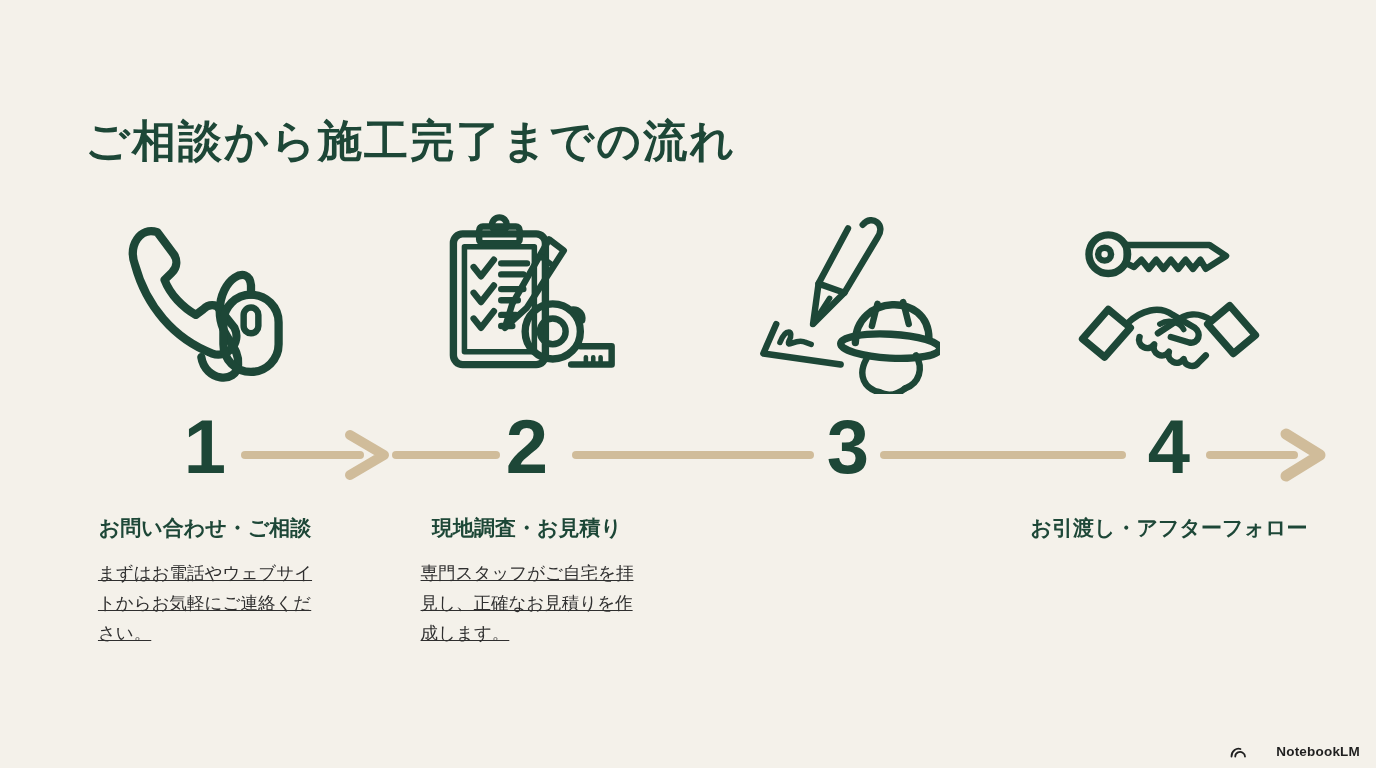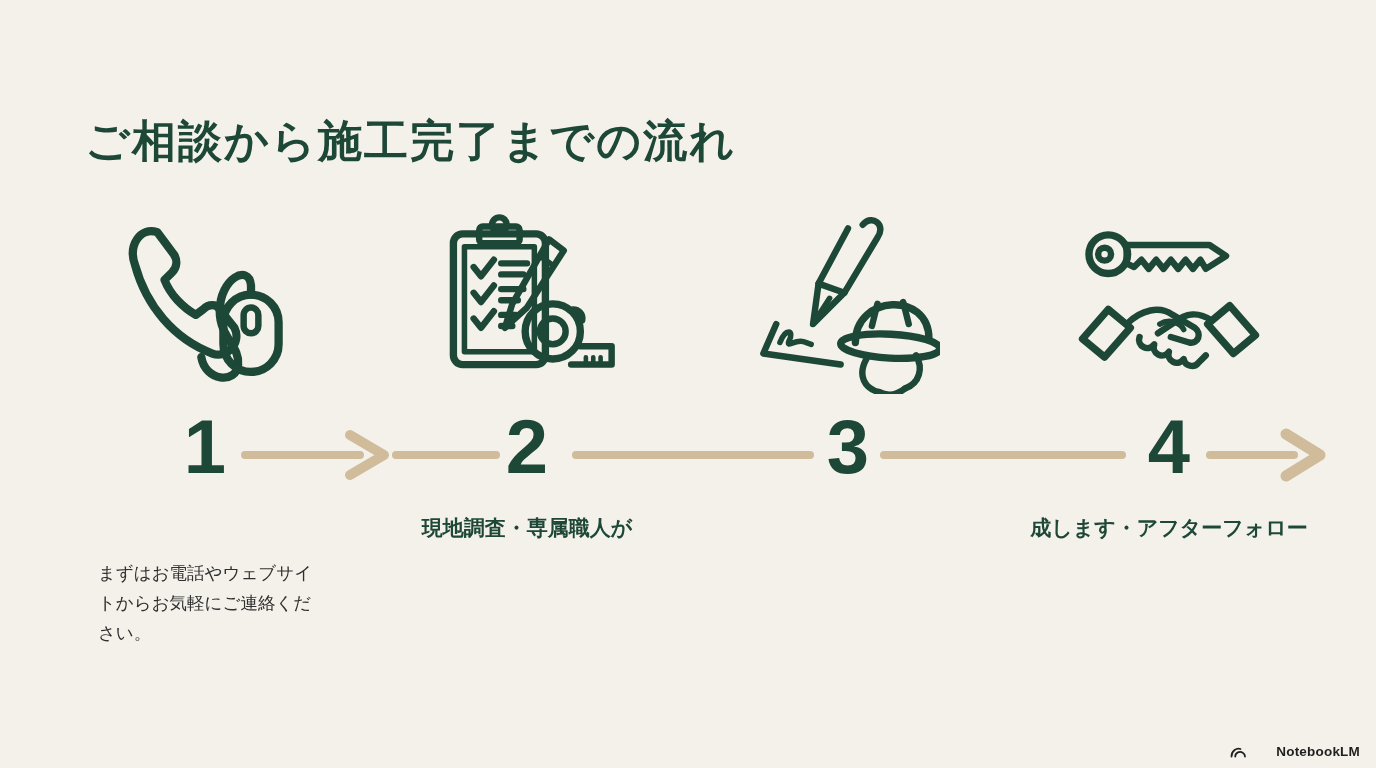--- a/index.html
+++ b/index.html
@@ -27,21 +27,21 @@
     position:absolute;top:404px;width:100%;text-align:center;
     font-size:76px;line-height:86px;font-weight:800;color:#1d4737;
   }
   .step-title{
     position:absolute;top:514px;width:100%;text-align:center;
     font-size:21px;font-weight:800;color:#1d4737;white-space:nowrap;
   }
   .step-desc-wrap{position:absolute;top:558px;width:100%;text-align:center;}
   .step-desc{
     display:inline-block;text-align:left;white-space:pre-line;
-    font-size:17.5px;line-height:30px;color:#2f2f2f;
+    font-size:17.5px;line-height:30px;color:#2f2f2f;text-decoration:underline;
   }
   .arrow-layer{position:absolute;left:0;top:408px;width:1376px;height:86px;}
   .footer{
     position:absolute;right:16px;bottom:9px;
     display:flex;align-items:center;gap:5px;
   }
   .footer-logo-text{font-size:13.5px;font-weight:700;color:#1f1f1f;letter-spacing:.2px;margin-left:23px;}
 </style>
 </head>
 <body>
@@ -63,20 +63,21 @@
   <div class="col col-1">
     <div class="icon-box">
       <svg viewBox="0 0 100 100" fill="none" stroke="#1d4737" stroke-width="4.5" stroke-linecap="round" stroke-linejoin="round">
         <path d="M12 30 C8 19 15 9 24 12 L33 24 C35 27 35 31 32 34 L28 38 C31 46 38 53 45 57 L49 54 C52 51 56 51 58 54 L66 64 C70 72 62 81 54 78 C33 70 18 52 12 30 Z"></path>
         <path d="M48 80 C50 93 67 95 68 84 C69 74 58 69 58 55 C58 37 74 29 75 41 L75 46"></path>
         <rect x="60" y="46" width="30" height="42" rx="15"></rect>
         <rect x="71" y="53" width="8" height="14" rx="4" stroke-width="3.5"></rect>
       </svg>
     </div>
     <div class="step-number">1</div>
+    <div class="step-title">お問い合わせ・ご相談</div>
     <div class="step-desc-wrap"><div class="step-desc">まずはお電話やウェブサイ
 トからお気軽にご連絡くだ
 さい。</div></div>
   </div>
 
   <div class="col col-2">
     <div class="icon-box">
       <svg viewBox="0 0 100 100" fill="none" stroke="#1d4737" stroke-width="4" stroke-linecap="round" stroke-linejoin="round">
         <rect x="10" y="13" width="50" height="71" rx="5"></rect>
         <rect x="16" y="20" width="38" height="57" stroke-width="3"></rect>
@@ -91,21 +92,24 @@
         <path d="M62 16 L70 22 L50 53 L38 64 L42 51 Z" stroke-width="3.5"></path>
         <path d="M57 25 L64 30" stroke-width="3"></path>
         <circle cx="64" cy="66" r="15"></circle>
         <circle cx="64" cy="66" r="7" stroke-width="3.5"></circle>
         <path d="M75 54 a5 5 0 0 1 5 6" stroke-width="3.5"></path>
         <path d="M79 74 H96 V84 H74" stroke-width="3.5"></path>
         <path d="M82 80 V84 M86 80 V84 M90 80 V84" stroke-width="2.5"></path>
       </svg>
     </div>
     <div class="step-number">2</div>
-    <div class="step-title">現地調査・専属職人が</div>
+    <div class="step-title">現地調査・お見積り</div>
+    <div class="step-desc-wrap"><div class="step-desc">専門スタッフがご自宅を拝
+見し、正確なお見積りを作
+成します。</div></div>
   </div>
 
   <div class="col col-3">
     <div class="icon-box">
       <svg viewBox="0 0 100 100" fill="none" stroke="#1d4737" stroke-width="4" stroke-linecap="round" stroke-linejoin="round">
         <path d="M11 62 L4 78 L46 84" stroke-width="3.5"></path>
         <path d="M13 72 C16 64 21 65 18 71 C16 76 22 69 27 72 L30 73" stroke-width="3"></path>
         <path d="M58 8 C63 2 71 8 66 15 L48 45" stroke-width="3.5"></path>
         <path d="M50 10 L34 40" stroke-width="3.5"></path>
         <path d="M48 45 L34 40 L31 62 Z" stroke-width="3.5"></path>
@@ -129,21 +133,21 @@
         <path d="M27 19 L72 19 L81 25 L70 32 L67 27 L63 32 L59 27 L55 32 L51 27 L47 32 L43 27 L39 32 L35 27 L31 31 L27 29 Z" stroke-width="3.5"></path>
         <path d="M3 70 L17 54 L29 64 L15 80 Z"></path>
         <path d="M97 68 L83 52 L71 62 L85 78 Z"></path>
         <path d="M27 62 C35 54 45 52 52 57 L64 64 C68 67 66 73 61 72 L51 69" stroke-width="3.5"></path>
         <path d="M73 60 C66 55 59 56 53 61 L44 67" stroke-width="3.5"></path>
         <path d="M34 69 a4.5 4.5 0 0 0 8 4 a4.5 4.5 0 0 0 8 4 a4.5 4.5 0 0 0 8 4 a4.5 4.5 0 0 0 8 2 L70 79" stroke-width="3.5"></path>
         <path d="M45 62 C50 59 56 61 58 65" stroke-width="3"></path>
       </svg>
     </div>
     <div class="step-number">4</div>
-    <div class="step-title">成します・アフターフォロー</div>
+    <div class="step-title">お引渡し・アフターフォロー</div>
   </div>
 
   <div class="footer">
     <svg width="18" height="14" viewBox="0 0 24 18" fill="none" stroke="#1f1f1f" stroke-width="2.4" stroke-linecap="round">
       <path d="M2 15 C2 7 9 3 14 5"></path>
       <path d="M7 15 C7 10 13 7 17 10 C20 12 20 15 20 15"></path>
     </svg>
     <span class="footer-logo-text">NotebookLM</span>
   </div>
 

